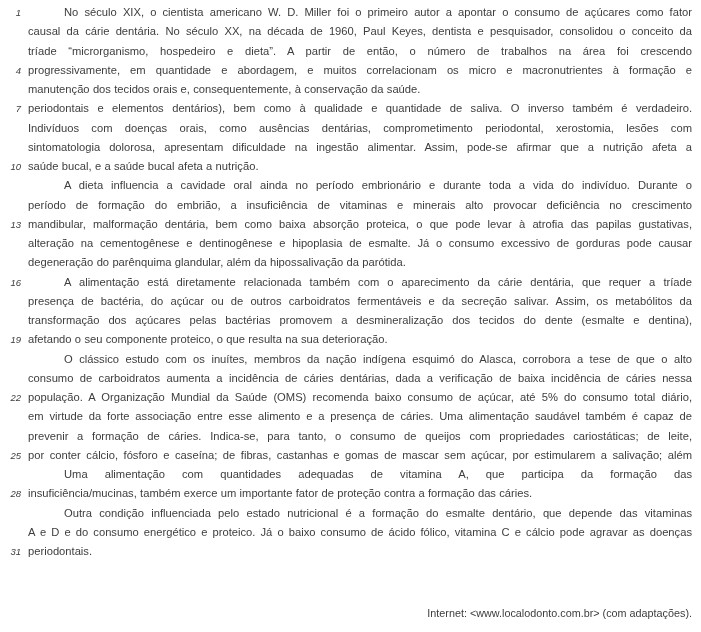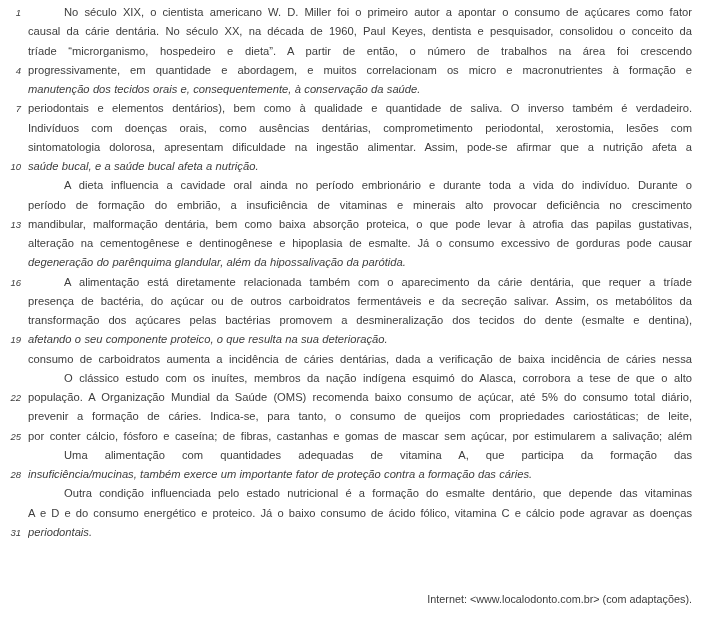--- a/index.html
+++ b/index.html
@@ -38,24 +38,24 @@
     margin-right: 9px;
     font-size: 11.2px;
     line-height: 19.25px;
     height: 19.25px;
     overflow: hidden;
     text-align: justify;
     text-align-last: justify;
     word-spacing: 0.2px;
   }
   .ltext.indent { text-indent: 36px; }
-  .ltext.para-end { text-align: right; text-align-last: left; font-style: italic; }
+  .ltext.para-end { text-align: right; text-align-last: left; }
   .source {
     position: absolute;
-    top: 592px;
+    top: 606px;
     right: 9px;
     font-size: 10.8px;
     line-height: 14px;
     color: #3d3d3d;
   }
 </style>
 </head>
 <body>
 
 <div class="page">
@@ -127,29 +127,33 @@
       <div class="line">
         <span class="lnum"></span>
         <span class="ltext">transformação dos açúcares pelas bactérias promovem a desmineralização dos tecidos do dente (esmalte e dentina),</span>
       </div>
       <div class="line">
         <span class="lnum">19</span>
         <span class="ltext para-end">afetando o seu componente proteico, o que resulta na sua deterioração.</span>
       </div>
       <div class="line">
         <span class="lnum"></span>
-        <span class="ltext">consumo de carboidratos aumenta a incidência de cáries dentárias, dada a verificação de baixa incidência de cáries nessa</span>
+        <span class="ltext indent">O clássico estudo com os inuítes, membros da nação indígena esquimó do Alasca, corrobora a tese de que o alto</span>
       </div>
       <div class="line">
         <span class="lnum"></span>
-        <span class="ltext indent">O clássico estudo com os inuítes, membros da nação indígena esquimó do Alasca, corrobora a tese de que o alto</span>
+        <span class="ltext">consumo de carboidratos aumenta a incidência de cáries dentárias, dada a verificação de baixa incidência de cáries nessa</span>
       </div>
       <div class="line">
         <span class="lnum">22</span>
         <span class="ltext">população. A Organização Mundial da Saúde (OMS) recomenda baixo consumo de açúcar, até 5% do consumo total diário,</span>
+      </div>
+      <div class="line">
+        <span class="lnum"></span>
+        <span class="ltext">em virtude da forte associação entre esse alimento e a presença de cáries. Uma alimentação saudável também é capaz de</span>
       </div>
       <div class="line">
         <span class="lnum"></span>
         <span class="ltext">prevenir a formação de cáries. Indica-se, para tanto, o consumo de queijos com propriedades cariostáticas; de leite,</span>
       </div>
       <div class="line">
         <span class="lnum">25</span>
         <span class="ltext">por conter cálcio, fósforo e caseína; de fibras, castanhas e gomas de mascar sem açúcar, por estimularem a salivação; além</span>
       </div>
       <div class="line">

